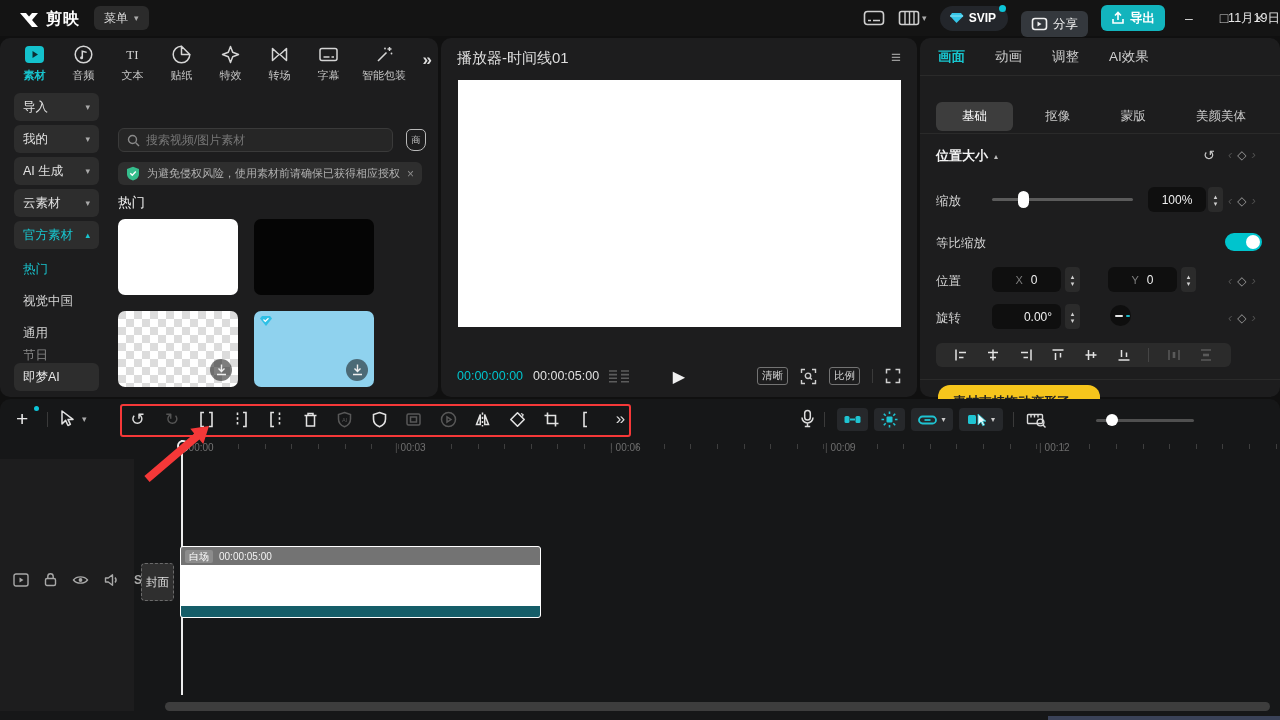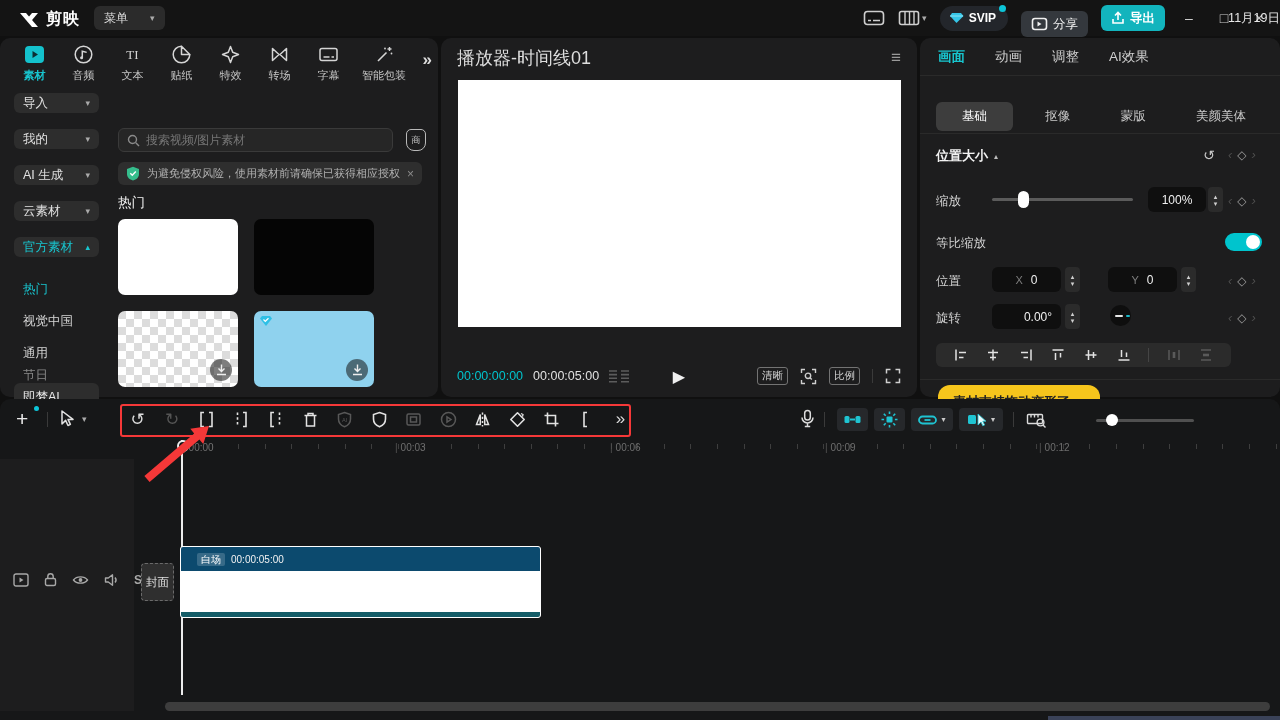--- a/index.html
+++ b/index.html
@@ -7,41 +7,41 @@
   body { font-family:"Liberation Sans","DejaVu Sans",sans-serif; }
   .app { position:relative; width:1280px; height:720px; background:#101010; overflow:hidden; color:#e6e6e6; }
   svg { display:block; }
   .panel { position:absolute; background:#1d1d1e; border-radius:10px; }
 
   
   .titlebar { position:absolute; left:0; top:0; width:1280px; height:36px; background:#141414; display:flex; align-items:center; padding:0 10px; z-index:20; }
   .tb-left { display:flex; align-items:flex-end; gap:14px; }
   .logo { display:flex; align-items:center; gap:6px; margin-left:8px; }
   .logo-text { font-size:16px; font-weight:700; color:#fff; letter-spacing:1px; }
-  .menu-btn { display:flex; align-items:center; gap:22px; background:#2b2b2b; border:none; color:#ddd; font-size:12px; height:24px; padding:0 10px; border-radius:6px; font-family:inherit; }
+  .menu-btn { display:flex; align-items:center; gap:6px; background:#2b2b2b; border:none; color:#ddd; font-size:12px; height:24px; padding:0 10px; border-radius:6px; font-family:inherit; }
   .chev { font-size:9px; color:#aaa; }
   .tb-center { position:absolute; left:0; right:0; text-align:right; font-size:12.5px; color:#e8e8e8; pointer-events:none; }
   .tb-right { margin-left:auto; display:flex; align-items:center; gap:13px; }
   .tb-icon { color:#cfcfcf; display:flex; align-items:center; gap:2px; }
   .svip { position:relative; display:flex; align-items:center; gap:5px; background:#23262b; border:none; border-radius:13px; height:25px; padding:0 12px 0 9px; color:#fff; font-weight:700; font-size:12px; font-family:inherit; }
   .svip .dot { position:absolute; right:2px; top:-1px; width:7px; height:7px; border-radius:50%; background:#0dc5d8; }
   .share { display:flex; align-items:center; gap:5px; background:#34383d; border:none; border-radius:6px; height:26px; padding:0 10px; color:#f0f0f0; font-size:12.5px; font-family:inherit;margin-top:12px; }
   .export { display:flex; align-items:center; gap:5px; background:#12b4bd; border:none; border-radius:6px; height:26px; padding:0 10px; color:#fff; font-size:12.5px; font-weight:700; font-family:inherit; }
   .win-btn { color:#ccc; font-size:14px; width:22px; text-align:center; }
 
   
   .left-panel { left:0; top:38px; width:438px; height:359px; }
   .media-tabs { position:absolute; left:10px; top:2px; display:flex; }
   .mtab { width:49px; height:46px; display:flex; flex-direction:column; align-items:center; justify-content:center; gap:3px; }
   .mtab-label { font-size:11px; color:#c4c4c4; white-space:nowrap; }
   .mtab.active .mtab-label { color:#18c5cf; font-weight:700; }
   .mtab.wide { width:62px; }
   .mtab-expand { position:absolute; right:6px; top:12px; color:#ddd; font-size:17px; font-weight:700; }
   .sidebar { position:absolute; left:14px; top:55px; width:85px; }
-  .sb-btn { width:85px; height:20px; margin-bottom:16px; background:#2d2d2d; border:none; border-radius:6px; color:#e2e2e2; font-size:12.5px; display:flex; align-items:center; justify-content:space-between; padding:0 9px; font-family:inherit; }
+  .sb-btn { width:85px; height:28px; margin-bottom:4px; background:#2d2d2d; border:none; border-radius:6px; color:#e2e2e2; font-size:12.5px; display:flex; align-items:center; justify-content:space-between; padding:0 9px; font-family:inherit; }
   .sb-btn.active { color:#18c5cf; }
   .sb-btn.active .chev { color:#18c5cf; }
   .sb-link { height:32px; display:flex; align-items:center; padding-left:9px; font-size:12.5px; color:#d6d6d6; }
   .sb-link.active { color:#18c5cf; }
   .sb-link.faded { color:#8a8a8a; height:12px; overflow:hidden; }
   .dream-btn { width:85px; height:28px; margin-top:2px; background:#2d2d2d; border:none; border-radius:6px; color:#e8e8e8; font-size:12.5px; text-align:left; padding:0 9px; font-family:inherit; }
   .library { position:absolute; left:118px; top:54px; width:310px; height:305px; overflow:hidden; }
   .search { position:absolute; left:0; top:36px; width:275px; height:24px; background:#262626; border:1px solid #3a3a3a; border-radius:6px; display:flex; align-items:center; padding:0 8px; gap:6px; }
   .search input { flex:1; background:transparent; border:none; outline:none; color:#9a9a9a; font-size:12px; font-family:inherit; }
   .license-badge { position:absolute; right:2px; top:37px; width:20px; height:22px; border:1.4px solid #b9b9b9; border-radius:5px 5px 8px 8px; color:#c9c9c9; font-size:9px; display:flex; align-items:center; justify-content:center; }
@@ -53,21 +53,21 @@
   .t1 { left:0; top:127px; background:#fff; }
   .t2 { left:136px; top:127px; background:#050505; }
   .t3 { left:0; top:219px; background:conic-gradient(#fff 25%, #dcdcdc 0 50%, #fff 0 75%, #dcdcdc 0); background-size:16px 16px; }
   .t4 { left:136px; top:219px; background:#8fd2ee; }
   .dl-badge { position:absolute; right:6px; bottom:6px; width:22px; height:22px; border-radius:50%; background:rgba(20,20,20,.55); display:flex; align-items:center; justify-content:center; }
   .vip-badge { position:absolute; left:5px; top:4px; }
 
   
   .player-panel { left:441px; top:38px; width:476px; height:359px; }
   .pp-header { height:40px; display:flex; align-items:center; padding:0 16px; }
-  .pp-title { font-size:18px; color:#dedede; }
+  .pp-title { font-size:15px; color:#dedede; }
   .pp-ham { margin-left:auto; color:#9a9a9a; font-size:17px; }
   .pp-canvas { position:absolute; left:17px; top:42px; width:443px; height:247px; background:#fff; }
   .pp-controls { position:absolute; left:0; bottom:0; width:100%; height:42px; display:flex; align-items:center; padding:0 16px; gap:10px; }
   .time-cur { color:#00c3cc; font-size:12.5px; }
   .time-total { color:#e0e0e0; font-size:12.5px; }
   .pp-play { position:absolute; left:50%; transform:translateX(-50%); color:#f0f0f0; font-size:16px; }
   .pp-right { margin-left:auto; display:flex; align-items:center; gap:12px; }
   .boxed { border:1px solid #737373; border-radius:3px; padding:1px 4px; font-size:10.5px; color:#d6d6d6; }
   .pp-div { width:1px; height:14px; background:#3a3a3a; }
 
@@ -126,21 +126,21 @@
   .ruler-label::before { content:"|"; color:#555; margin-right:3px; }
   .rl0{left:183px;} .rl1{left:395px;} .rl2{left:610px;} .rl3{left:825px;} .rl4{left:1039px;}
   .playhead { position:absolute; left:181px; top:41px; width:2px; height:255px; background:#ececec; z-index:3; }
   .playhead::before { content:""; position:absolute; left:-4px; top:0; width:8px; height:8px; border:2px solid #ececec; border-radius:50%; background:#161718; }
 
   .track-header { position:absolute; left:0; top:60px; width:134px; height:252px; background:#1d1d1e; }
   .th-icons { position:absolute; left:13px; top:113px; display:flex; align-items:center; gap:15px; color:#a8a8a8; }
   .th-s { font-size:12px; font-weight:700; color:#a8a8a8; }
   .cover-btn { position:absolute; left:141px; top:164px; width:33px; height:38px; background:#2f2f2f; border:1px dashed #6a6a6a; border-radius:4px; color:#e0e0e0; font-size:11.5px; display:flex; align-items:center; justify-content:center; }
   .clip { position:absolute; left:180px; top:147px; width:361px; height:72px; border:1.5px solid #fff; border-radius:3px; overflow:hidden; background:#fff; z-index:4; }
-  .clip-head { height:24px; background:#0c4a6e; display:flex; align-items:center; gap:6px; padding:0 16px; }
+  .clip-head { height:18px; background:#737373; display:flex; align-items:center; gap:6px; padding:0 4px; }
   .clip-name { background:rgba(255,255,255,.18); color:#fff; font-size:10px; padding:0 4px; border-radius:2px; line-height:13px; }
   .clip-dur { color:#f2f2f2; font-size:10px; }
   .clip-body { height:41px; background:#fff; }
   .clip-foot { height:13px; background:#155d68; }
   .h-scroll { position:absolute; left:165px; top:303px; width:1105px; height:9px; border-radius:5px; background:#3d3d3d; }
   .accent-bar { position:absolute; left:1048px; top:317px; width:232px; height:4px; background:#3a4258; }
 
   
   .anno-box { position:absolute; left:120px; top:404px; width:511px; height:33px; border:2.5px solid #f53838; border-radius:3px; z-index:50; pointer-events:none; }
   .anno-arrow { position:absolute; left:130px; top:410px; z-index:51; pointer-events:none; }

